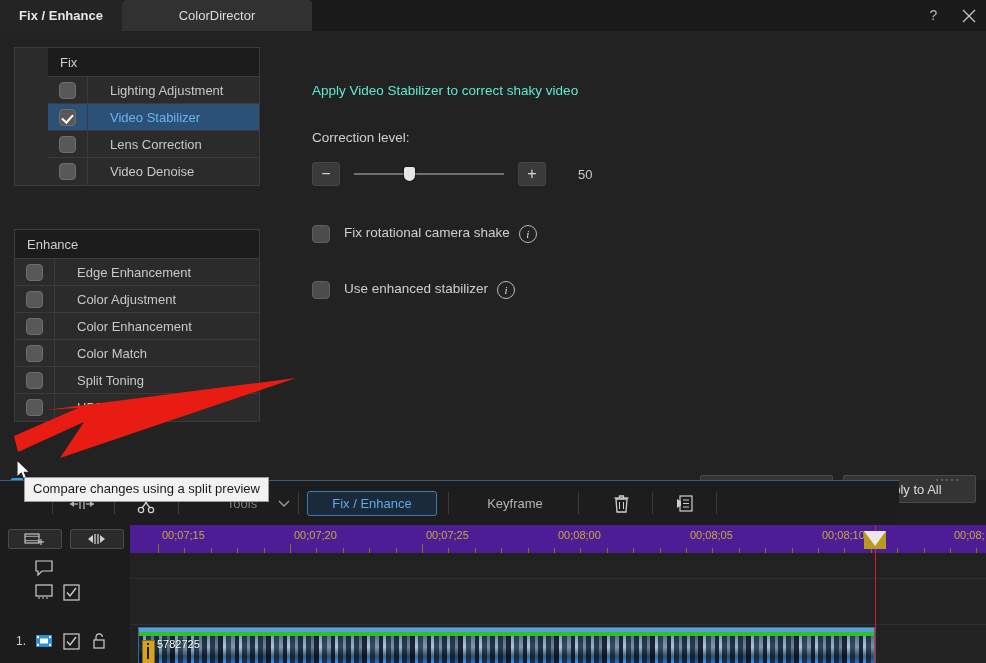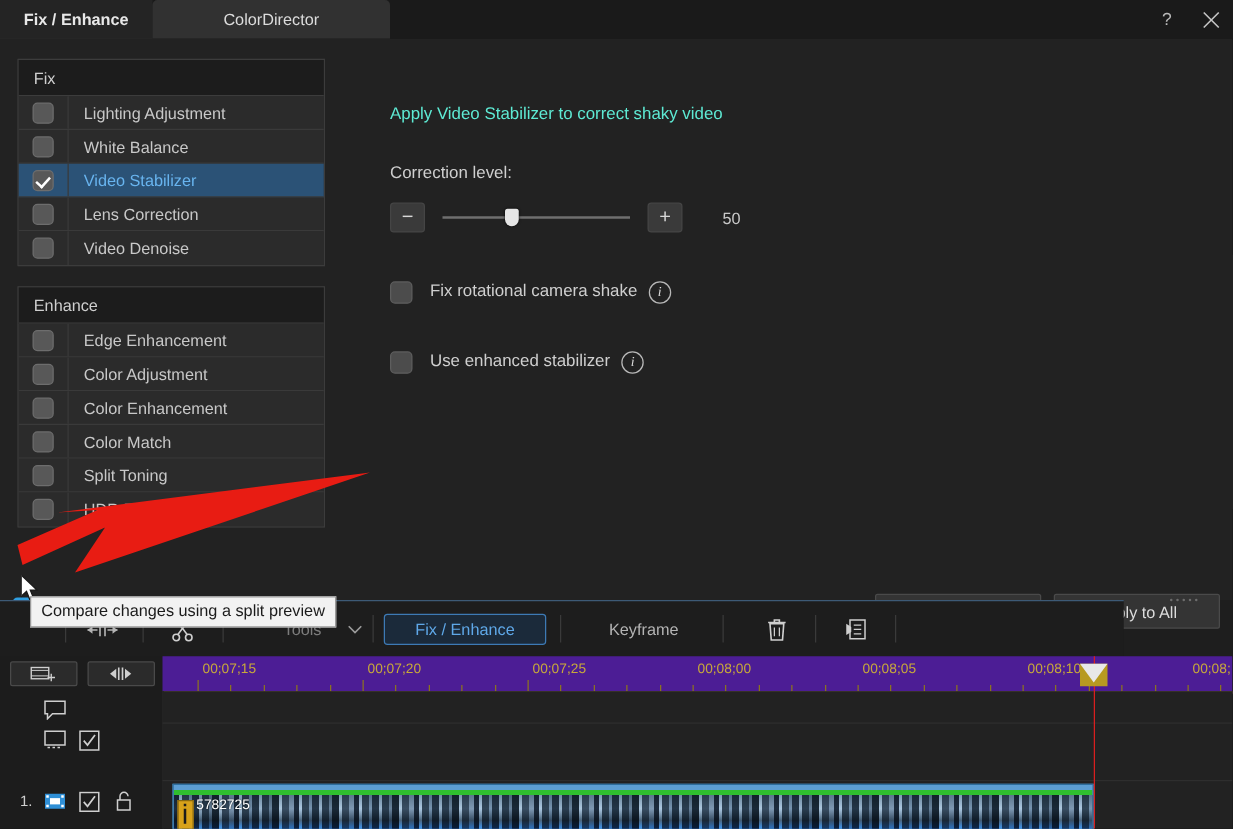--- a/index.html
+++ b/index.html
@@ -23,27 +23,27 @@
   .wbtn{width:22px;height:22px;display:flex;align-items:center;justify-content:center;
         color:#b9b9b9;font-size:16px;line-height:1;}
   .wbtn svg{display:block;}
 
   
   .editor{position:absolute;left:0;top:31px;width:986px;height:449px;background:#222222;}
 
   
   .listbox{position:absolute;left:14px;width:246px;border:1px solid #3c3c3c;
            background:#2b2b2b;box-sizing:border-box;}
-  .listbox.fix{top:16px;}
+  .listbox.fix{top:16px;padding-left:33px;}
   .listbox.enh{top:198px;}
   .list-header{height:29px;background:#1c1c1c;display:flex;align-items:center;
                padding-left:12px;font-size:13px;color:#cfcfcf;
                border-bottom:1px solid #3c3c3c;box-sizing:border-box;}
   .list-row{height:27px;display:flex;align-items:center;
-            border-bottom:1px solid #3a3a3a;box-sizing:border-box;background:#2b2b2b;}
+            border-bottom:1px solid #3a3a3a;box-sizing:border-box;background:#2b2b2b;gap:10px;}
   .list-row:last-child{border-bottom:none;}
   .list-row.sel{background:#2b5276;}
   .list-row.sel .row-label{color:#68b4ef;}
   .cb-cell{width:40px;display:flex;align-items:center;justify-content:center;
            border-right:1px solid #3a3a3a;height:100%;box-sizing:border-box;}
   .cbox{width:17px;height:17px;border-radius:4px;background:#585858;
         border:1px solid #6d6d6d;box-sizing:border-box;position:relative;}
   .cbox.on::after{content:"";position:absolute;left:4px;top:2px;width:5px;height:9px;
         border:solid #ffffff;border-width:0 2px 2px 0;transform:rotate(42deg);}
   .row-label{padding-left:12px;font-size:13px;color:#c8c8c8;}
@@ -160,26 +160,20 @@
 
     <div class="listbox fix">
       <div class="list-header">
         <span>Fix</span>
       </div>
       <div class="list-row">
         <div class="cb-cell">
             <div class="cbox"></div>
           </div>
         <div class="row-label">Lighting Adjustment</div>
-      </div>
-      <div class="list-row">
-        <div class="cb-cell">
-            <div class="cbox"></div>
-          </div>
-        <div class="row-label">White Balance</div>
       </div>
       <div class="list-row sel">
         <div class="cb-cell">
             <div class="cbox on"></div>
           </div>
         <div class="row-label">Video Stabilizer</div>
       </div>
       <div class="list-row">
         <div class="cb-cell">
             <div class="cbox"></div>

